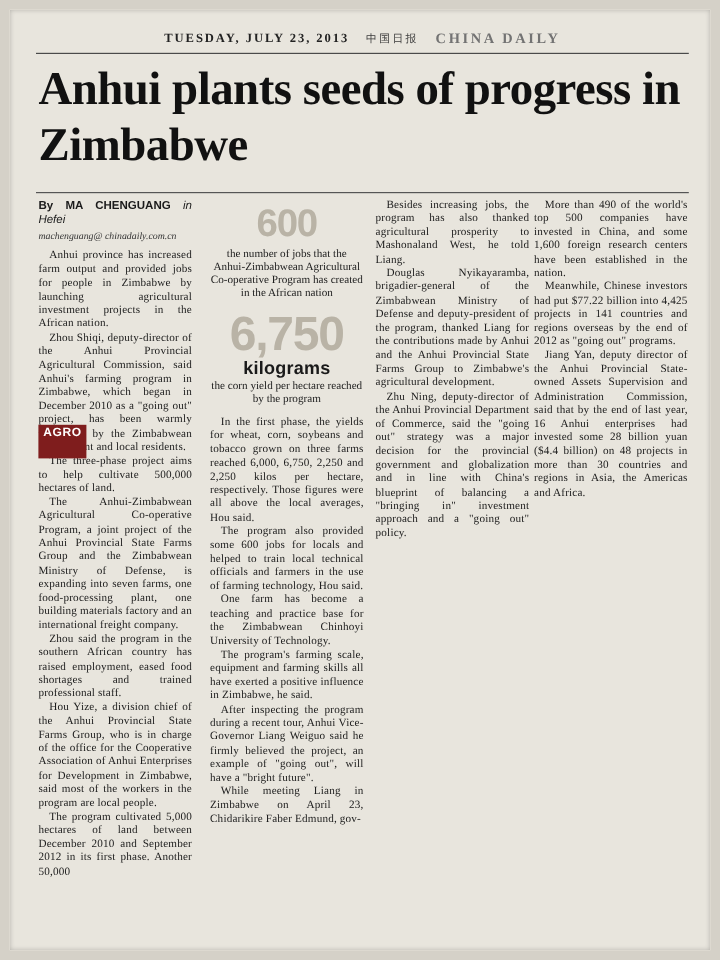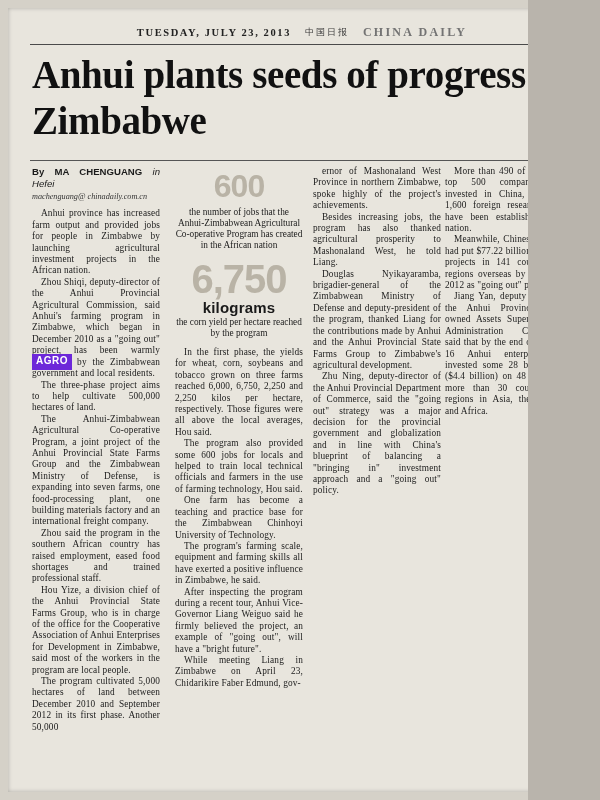--- a/index.html
+++ b/index.html
@@ -2,21 +2,21 @@
 <html><head>
 <meta charset="utf-8">
 <style>
   html, body {
     margin: 0;
     padding: 0;
     background: #b9b4ac;
   }
   .page {
     position: relative;
-    width: 528px;
+    width: 600px;
     height: 800px;
     background: #d5d1c8;
     overflow: hidden;
     font-family: "Liberation Serif", serif;
     color: #1a1a1a;
   }
   .paper {
     position: absolute;
     left: 8px;
     top: 8px;
@@ -117,27 +117,27 @@
     font-family: "Liberation Serif", serif;
     font-style: italic;
     font-size: 8.2px;
     line-height: 9.4px;
     color: #333;
     margin-bottom: 7px;
     text-indent: 0;
   }
   .agro-tag {
     display: inline-block;
-    background: #6d28d9;
+    background: #7f1d1d;
     color: #fff;
     font-family: "Liberation Sans", sans-serif;
     font-weight: bold;
     font-size: 10px;
     letter-spacing: 0.5px;
-    padding: 1px 4px 4px 4px;
+    padding: 1px 4px 16px 4px;
     line-height: 11px;
     position: absolute;
     left: 0;
     top: 146px;
   }
   .col1 .body-wrap { position: relative; }
 
   
   .stat {
     text-align: center;
@@ -215,21 +215,20 @@
       </div>
       <p>In the first phase, the yields for wheat, corn, soybeans and tobacco grown on three farms reached 6,000, 6,750, 2,250 and 2,250 kilos per hectare, respectively. Those figures were all above the local averages, Hou said.</p>
       <p>The program also provided some 600 jobs for locals and helped to train local technical officials and farmers in the use of farming technology, Hou said.</p>
       <p>One farm has become a teaching and practice base for the Zimbabwean Chinhoyi University of Technology.</p>
       <p>The program's farming scale, equipment and farming skills all have exerted a positive influence in Zimbabwe, he said.</p>
       <p>After inspecting the program during a recent tour, Anhui Vice-Governor Liang Weiguo said he firmly believed the project, an example of "going out", will have a "bright future".</p>
       <p>While meeting Liang in Zimbabwe on April 23, Chidarikire Faber Edmund, gov-</p>
     </div>
 
     <div class="col col3">
-      <p>ernor of Mashonaland West Province in northern Zimbabwe, spoke highly of the project's achievements.</p>
       <p>Besides increasing jobs, the program has also thanked agricultural prosperity to Mashonaland West, he told Liang.</p>
       <p>Douglas Nyikayaramba, brigadier-general of the Zimbabwean Ministry of Defense and deputy-president of the program, thanked Liang for the contributions made by Anhui and the Anhui Provincial State Farms Group to Zimbabwe's agricultural development.</p>
       <p>Zhu Ning, deputy-director of the Anhui Provincial Department of Commerce, said the "going out" strategy was a major decision for the provincial government and globalization and in line with China's blueprint of balancing a "bringing in" investment approach and a "going out" policy.</p>
     </div>
 
     <div class="col col4">
       <p>More than 490 of the world's top 500 companies have invested in China, and some 1,600 foreign research centers have been established in the nation.</p>
       <p>Meanwhile, Chinese investors had put $77.22 billion into 4,425 projects in 141 countries and regions overseas by the end of 2012 as "going out" programs.</p>
       <p>Jiang Yan, deputy director of the Anhui Provincial State-owned Assets Supervision and Administration Commission, said that by the end of last year, 16 Anhui enterprises had invested some 28 billion yuan ($4.4 billion) on 48 projects in more than 30 countries and regions in Asia, the Americas and Africa.</p>
     </div>

